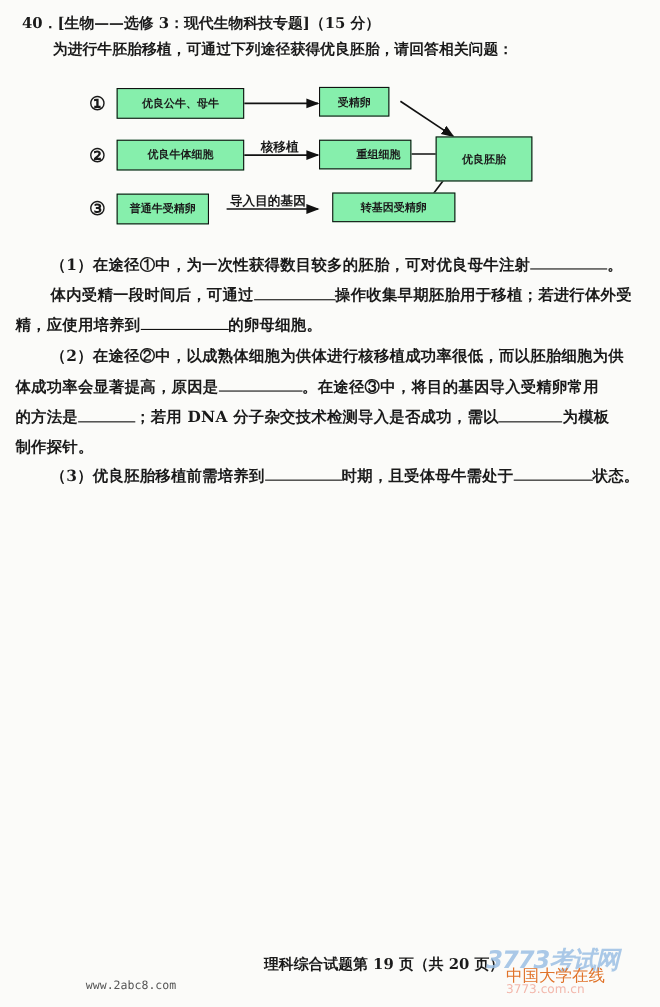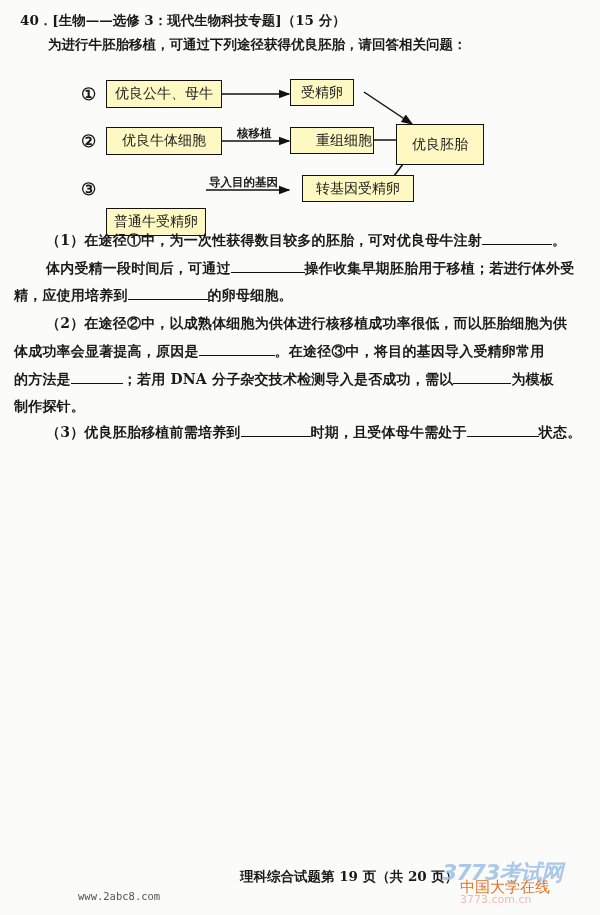--- a/index.html
+++ b/index.html
@@ -9,22 +9,22 @@
     font-family:"DejaVu Serif", "Liberation Serif", serif;
     color:#1a1a1a;
   }
   .abs { position:absolute; white-space:nowrap; }
   .title { left:20px; top:12px; font-size:13.5px; font-weight:bold; }
   .intro { left:48px; top:36px; font-size:13.5px; font-weight:bold; }
   .line { position:absolute; left:14px; font-size:14px; font-weight:bold; white-space:nowrap; letter-spacing:0.2px; }
   .indent { left:46px; }
   .blank { display:inline-block; border-bottom:1.5px solid #111; vertical-align:baseline; height:12px; }
   .box {
-    position:absolute; border:1.5px solid #111; background:#fef9c3;
-    font-size:14px; font-weight:normal; display:flex; align-items:center; justify-content:center;
+    position:absolute; border:1.5px solid #111; background:#86efac;
+    font-size:10px; font-weight:bold; display:flex; align-items:center; justify-content:center;
     box-sizing:border-box;
   }
   .circ { position:absolute; font-size:17px; font-weight:bold; }
   .arrow-label { position:absolute; font-size:11.5px; font-weight:bold; }
   svg.diagram { position:absolute; left:0; top:0; }
   .footer { left:240px; top:868px; font-size:13.5px; font-weight:bold; }
   .site { left:78px; top:890px; font-family:"DejaVu Sans Mono","Liberation Mono",monospace; font-size:10.5px; color:#555; }
   .wm1 { left:442px; top:858px; font-family:"DejaVu Sans","Liberation Sans",sans-serif; font-size:22px; font-style:italic; font-weight:bold; color:#9cc0e4; opacity:0.85; letter-spacing:-1px; }
   .wm2 { left:460px; top:878px; font-family:"DejaVu Sans","Liberation Sans",sans-serif; font-size:15px; font-weight:normal; color:#e0732a; }
   .wm3 { left:460px; top:893px; font-family:"DejaVu Sans","Liberation Sans",sans-serif; font-size:11px; color:#f0a89a; opacity:0.8; }
@@ -49,21 +49,21 @@
     <line x1="374" y1="140" x2="412" y2="140" stroke="#111" stroke-width="1.5" marker-end="url(#ah)"></line>
     <line x1="388" y1="184" x2="412" y2="152" stroke="#111" stroke-width="1.5" marker-end="url(#ah)"></line>
   </svg>
 
   <div class="circ" style="left:81px;top:84px;">①</div>
   <div class="circ" style="left:81px;top:131px;">②</div>
   <div class="circ" style="left:81px;top:179px;">③</div>
 
   <div class="box" style="left:106px;top:80px;width:116px;height:28px;">优良公牛、母牛</div>
   <div class="box" style="left:106px;top:127px;width:116px;height:28px;">优良牛体细胞</div>
-  <div class="box" style="left:106px;top:176px;width:100px;height:28px;margin-top:32px;">普通牛受精卵</div>
+  <div class="box" style="left:106px;top:176px;width:84px;height:28px;">普通牛受精卵</div>
 
   <div class="arrow-label" style="left:237px;top:126px;">核移植</div>
   <div class="arrow-label" style="left:209px;top:175px;text-align:center;">导入目的基因</div>
 
   <div class="box" style="left:290px;top:79px;width:64px;height:27px;">受精卵</div>
   <div class="box" style="left:290px;top:127px;width:84px;height:27px;padding-left:24px;">重组细胞</div>
   <div class="box" style="left:302px;top:175px;width:112px;height:27px;">转基因受精卵</div>
 
   <div class="box" style="left:396px;top:124px;width:88px;height:41px;">优良胚胎</div>
 </div>

